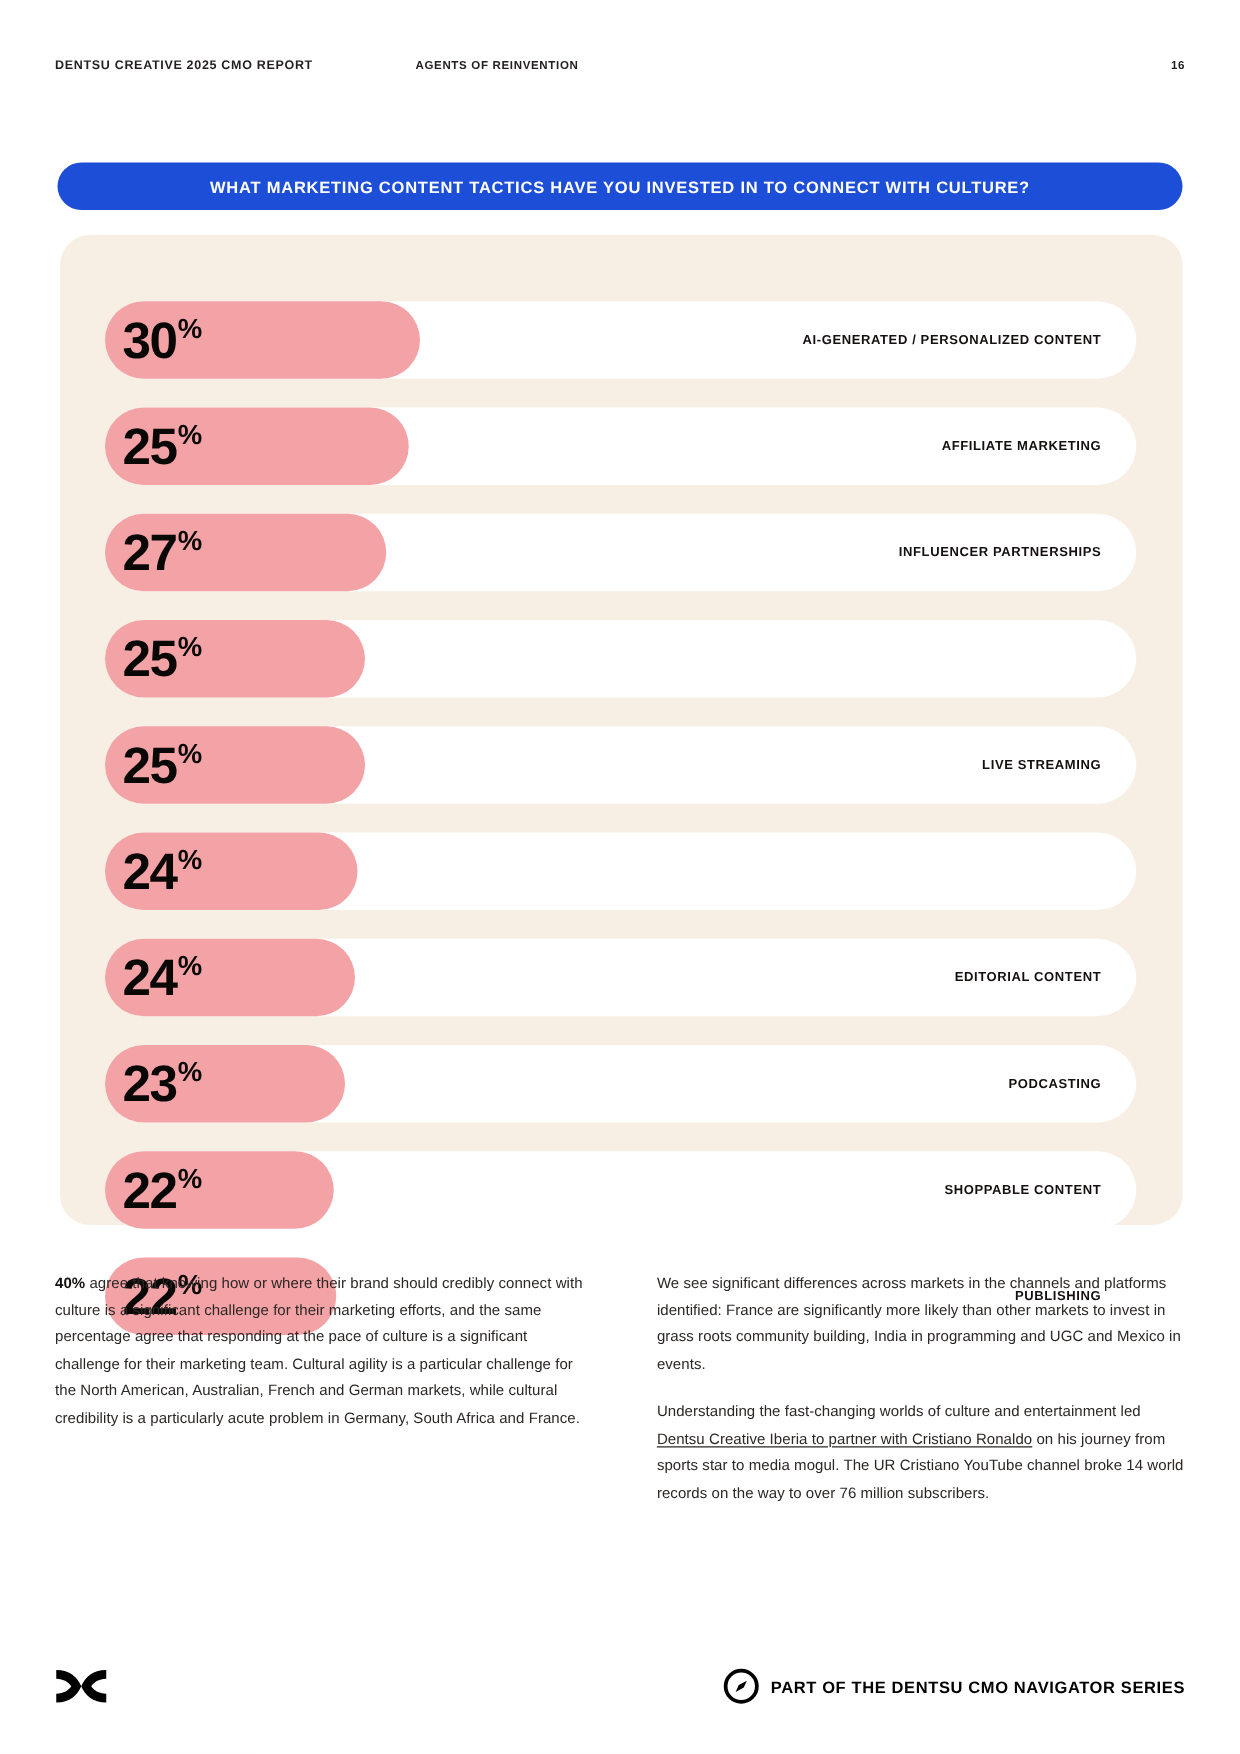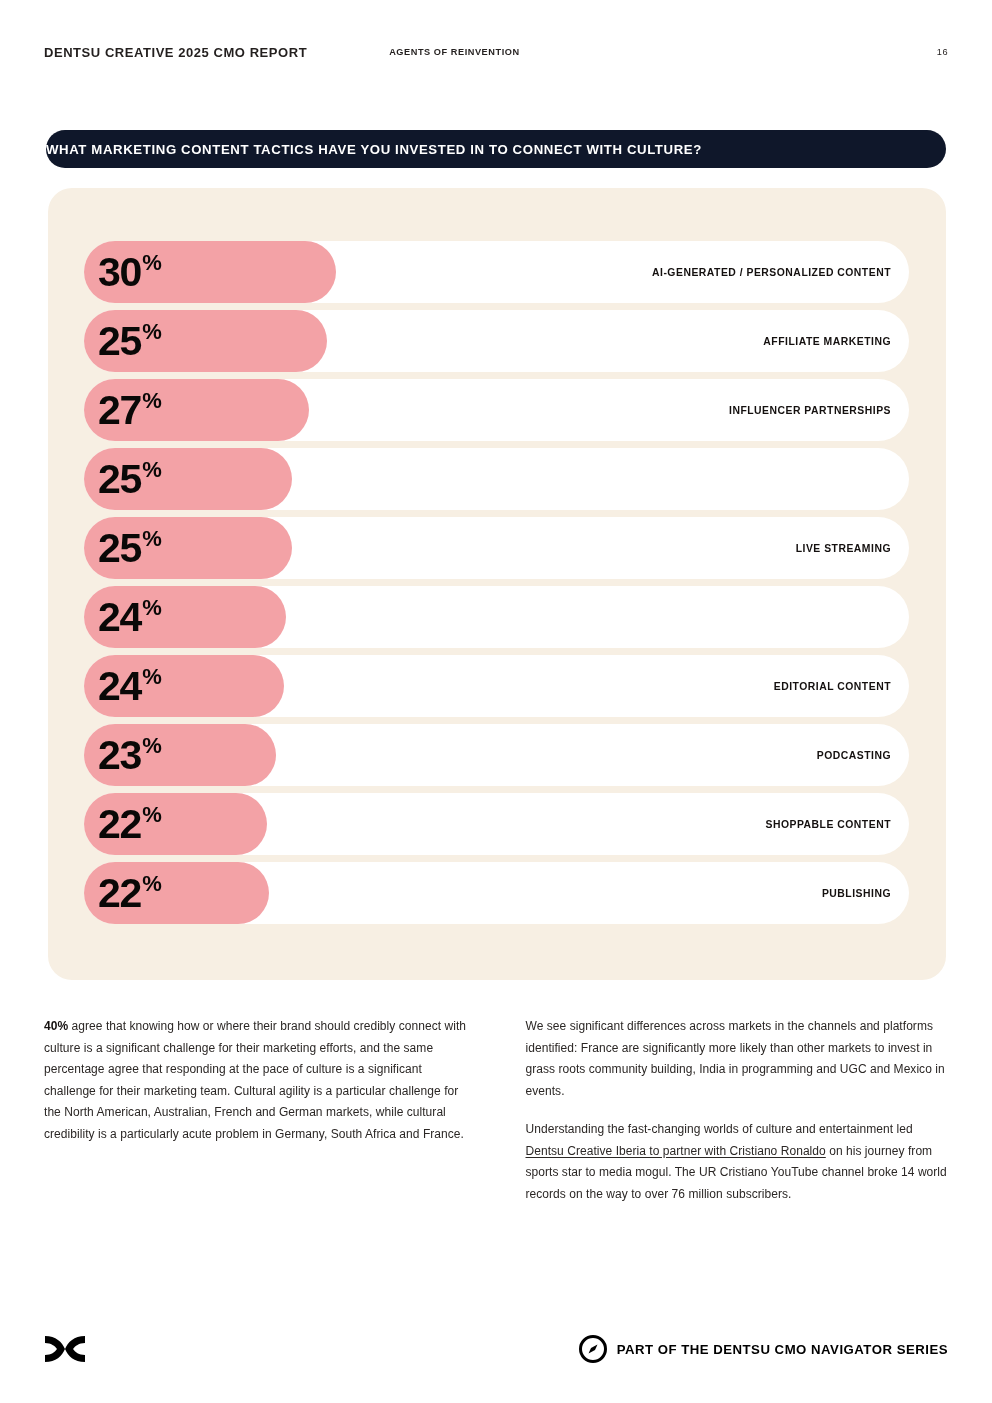--- a/index.html
+++ b/index.html
@@ -21,53 +21,54 @@
   .page-header {
     position: absolute;
     top: 44px;
     left: 44px;
     right: 44px;
     height: 16px;
     display: flex;
     align-items: center;
   }
   .header-left {
-    font-size: 13px;
+    font-size: 10px;
     font-weight: 700;
     letter-spacing: 0.55px;
     color: #231f1e;
     white-space: nowrap;
   }
   .header-mid {
     font-size: 9.2px;
     font-weight: 700;
     letter-spacing: 0.55px;
     color: #231f1e;
     white-space: nowrap;
     margin-left: 82px;
   }
   .header-page-no {
     margin-left: auto;
     font-size: 9.2px;
-    font-weight: 400;
+    font-weight: 700;
     letter-spacing: 0.5px;
     color: #231f1e;
   }
 
   
   .title-pill {
     position: absolute;
     left: 46px;
     top: 130px;
     width: 900px;
     height: 38px;
-    background: #0f172a;
+    background: #1d4ed8;
     border-radius: 19px;
     display: flex;
     align-items: center;
+    justify-content: center;
   }
   .title-pill-text {
     color: #ffffff;
     font-size: 13.2px;
     font-weight: 700;
     letter-spacing: 0.62px;
     text-align: center;
     white-space: nowrap;
   }
 
@@ -79,21 +80,21 @@
     width: 898px;
     height: 792px;
     background: #f7efe3;
     border-radius: 24px;
     padding: 53px 37px 52px 36px;
   }
 
   .chart-rows {
     display: flex;
     flex-direction: column;
-    gap: 0px;
+    gap: 16px;
   }
 
   .chart-row {
     position: relative;
     height: 69px;
     margin-bottom: 0px;
   }
 
   .row-track {
     position: absolute;
@@ -131,21 +132,21 @@
     font-size: 22px;
     font-weight: 800;
     letter-spacing: -0.5px;
     align-self: flex-start;
     margin-top: 11px;
     margin-left: 1px;
   }
 
   .row-label {
     position: absolute;
-    right: 18px;
+    right: 28px;
     top: 0;
     height: 62px;
     display: flex;
     align-items: center;
     font-size: 10.4px;
     font-weight: 700;
     letter-spacing: 0.5px;
     color: #14100f;
     white-space: nowrap;
   }

